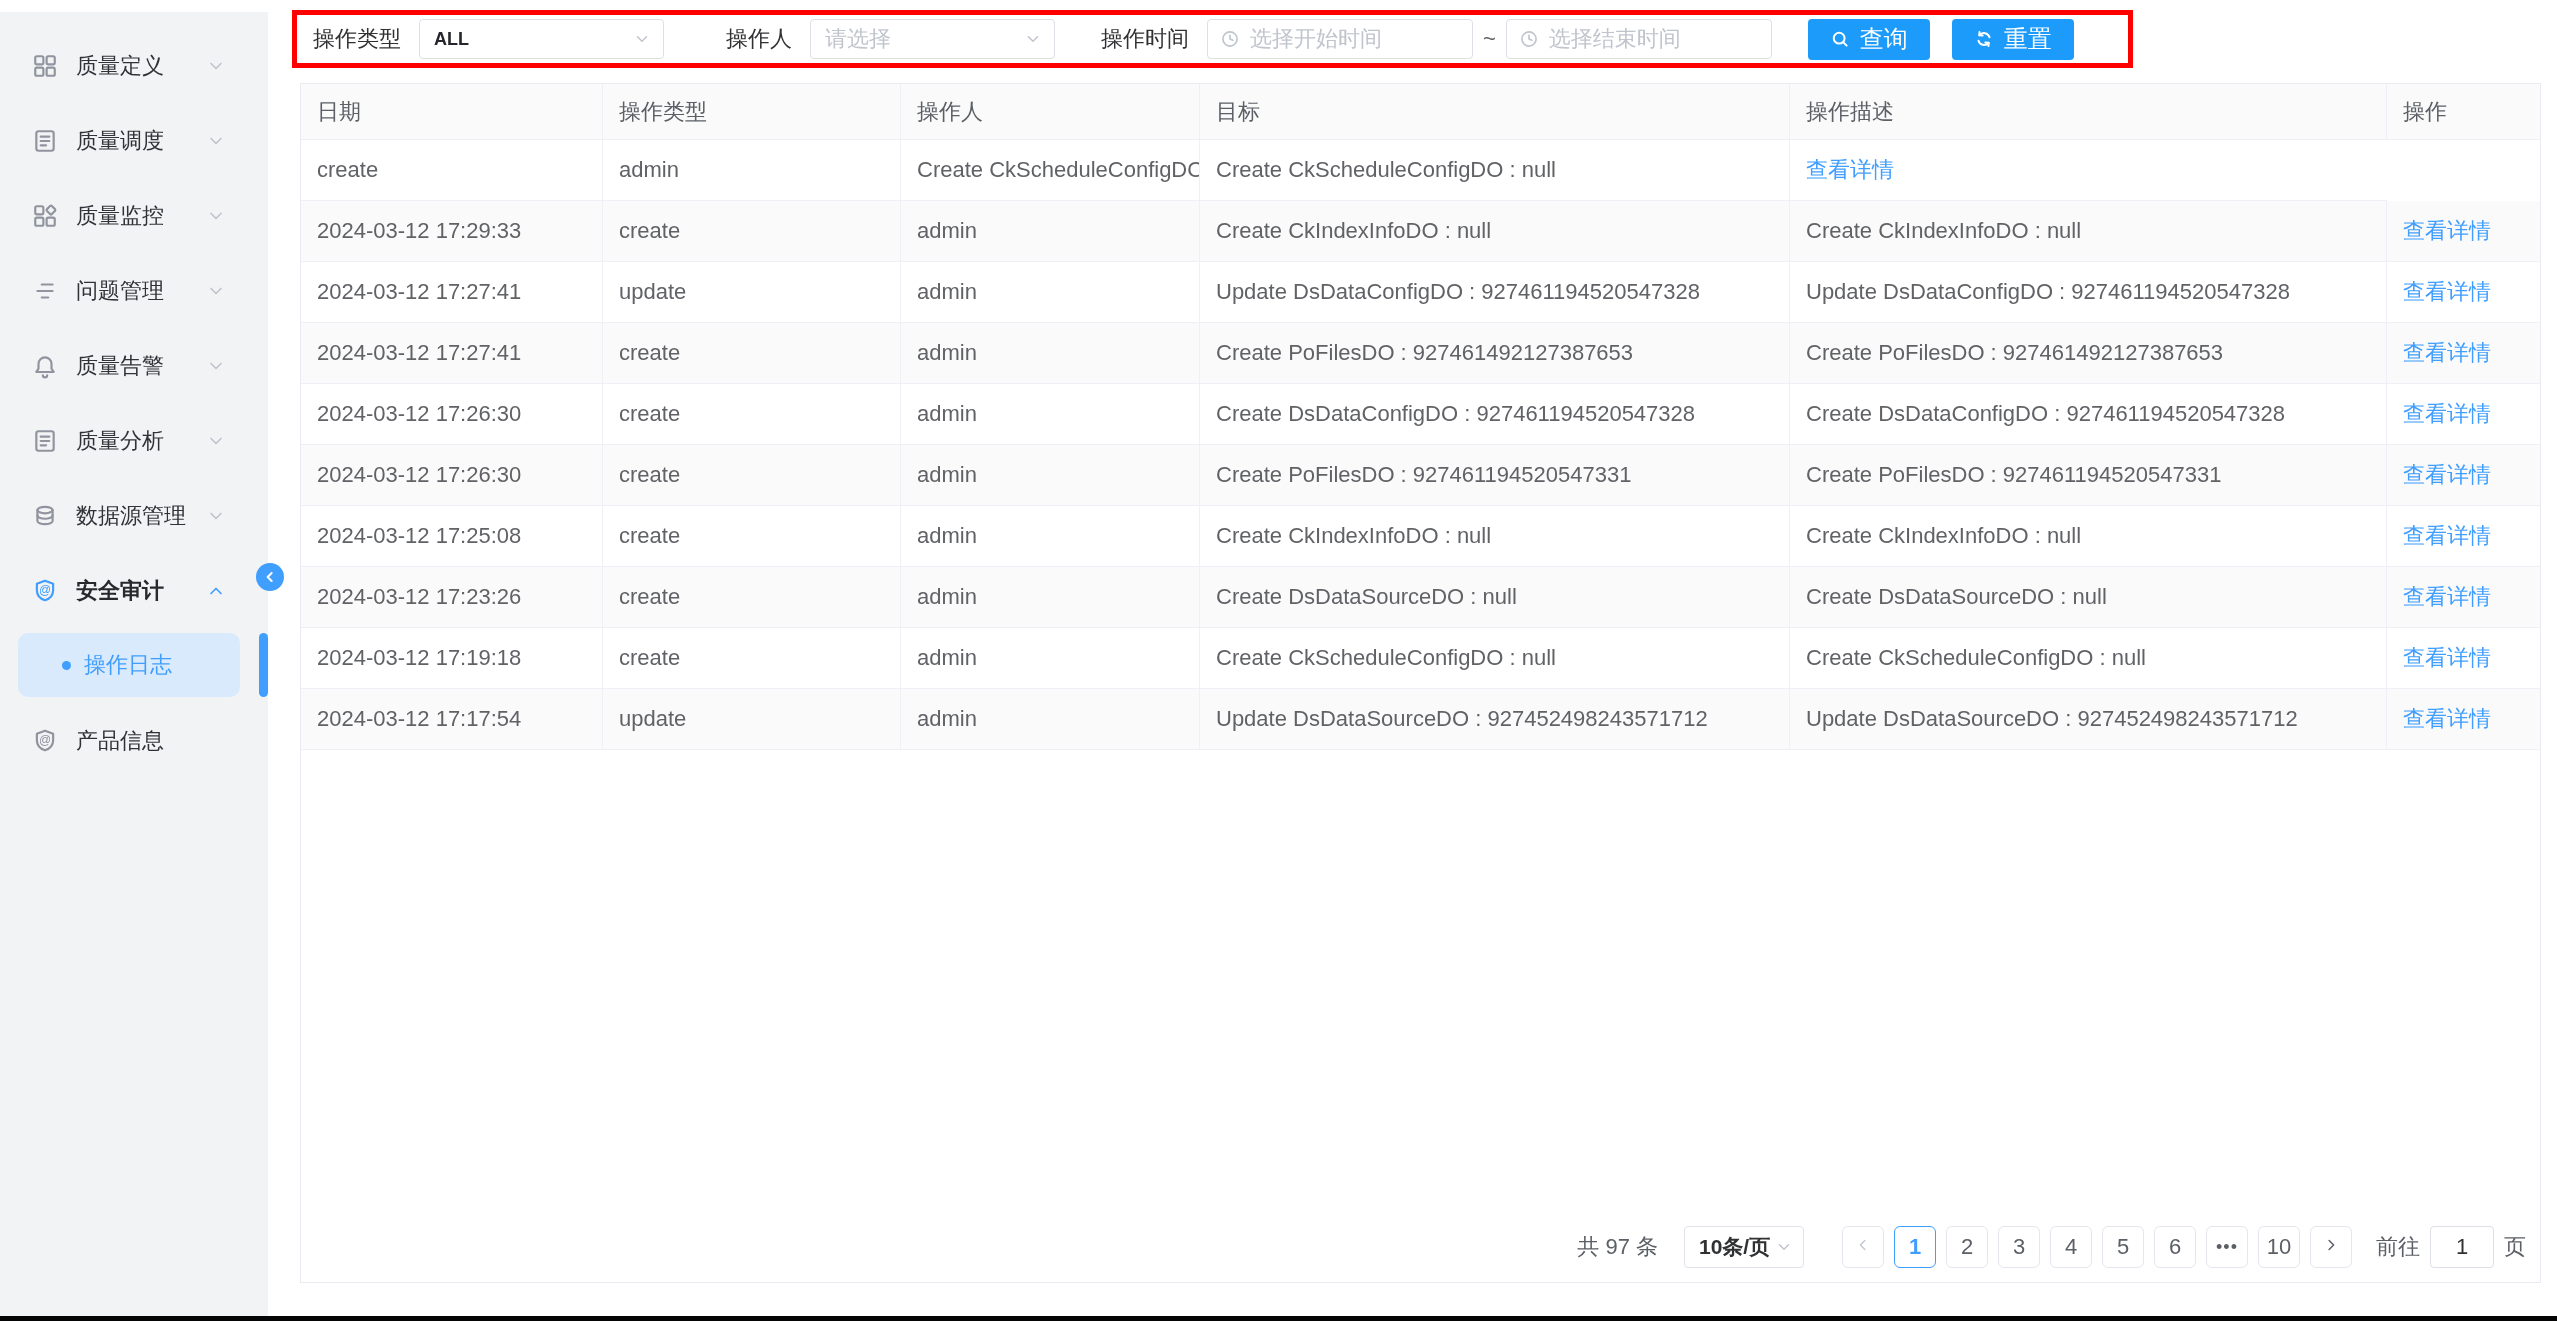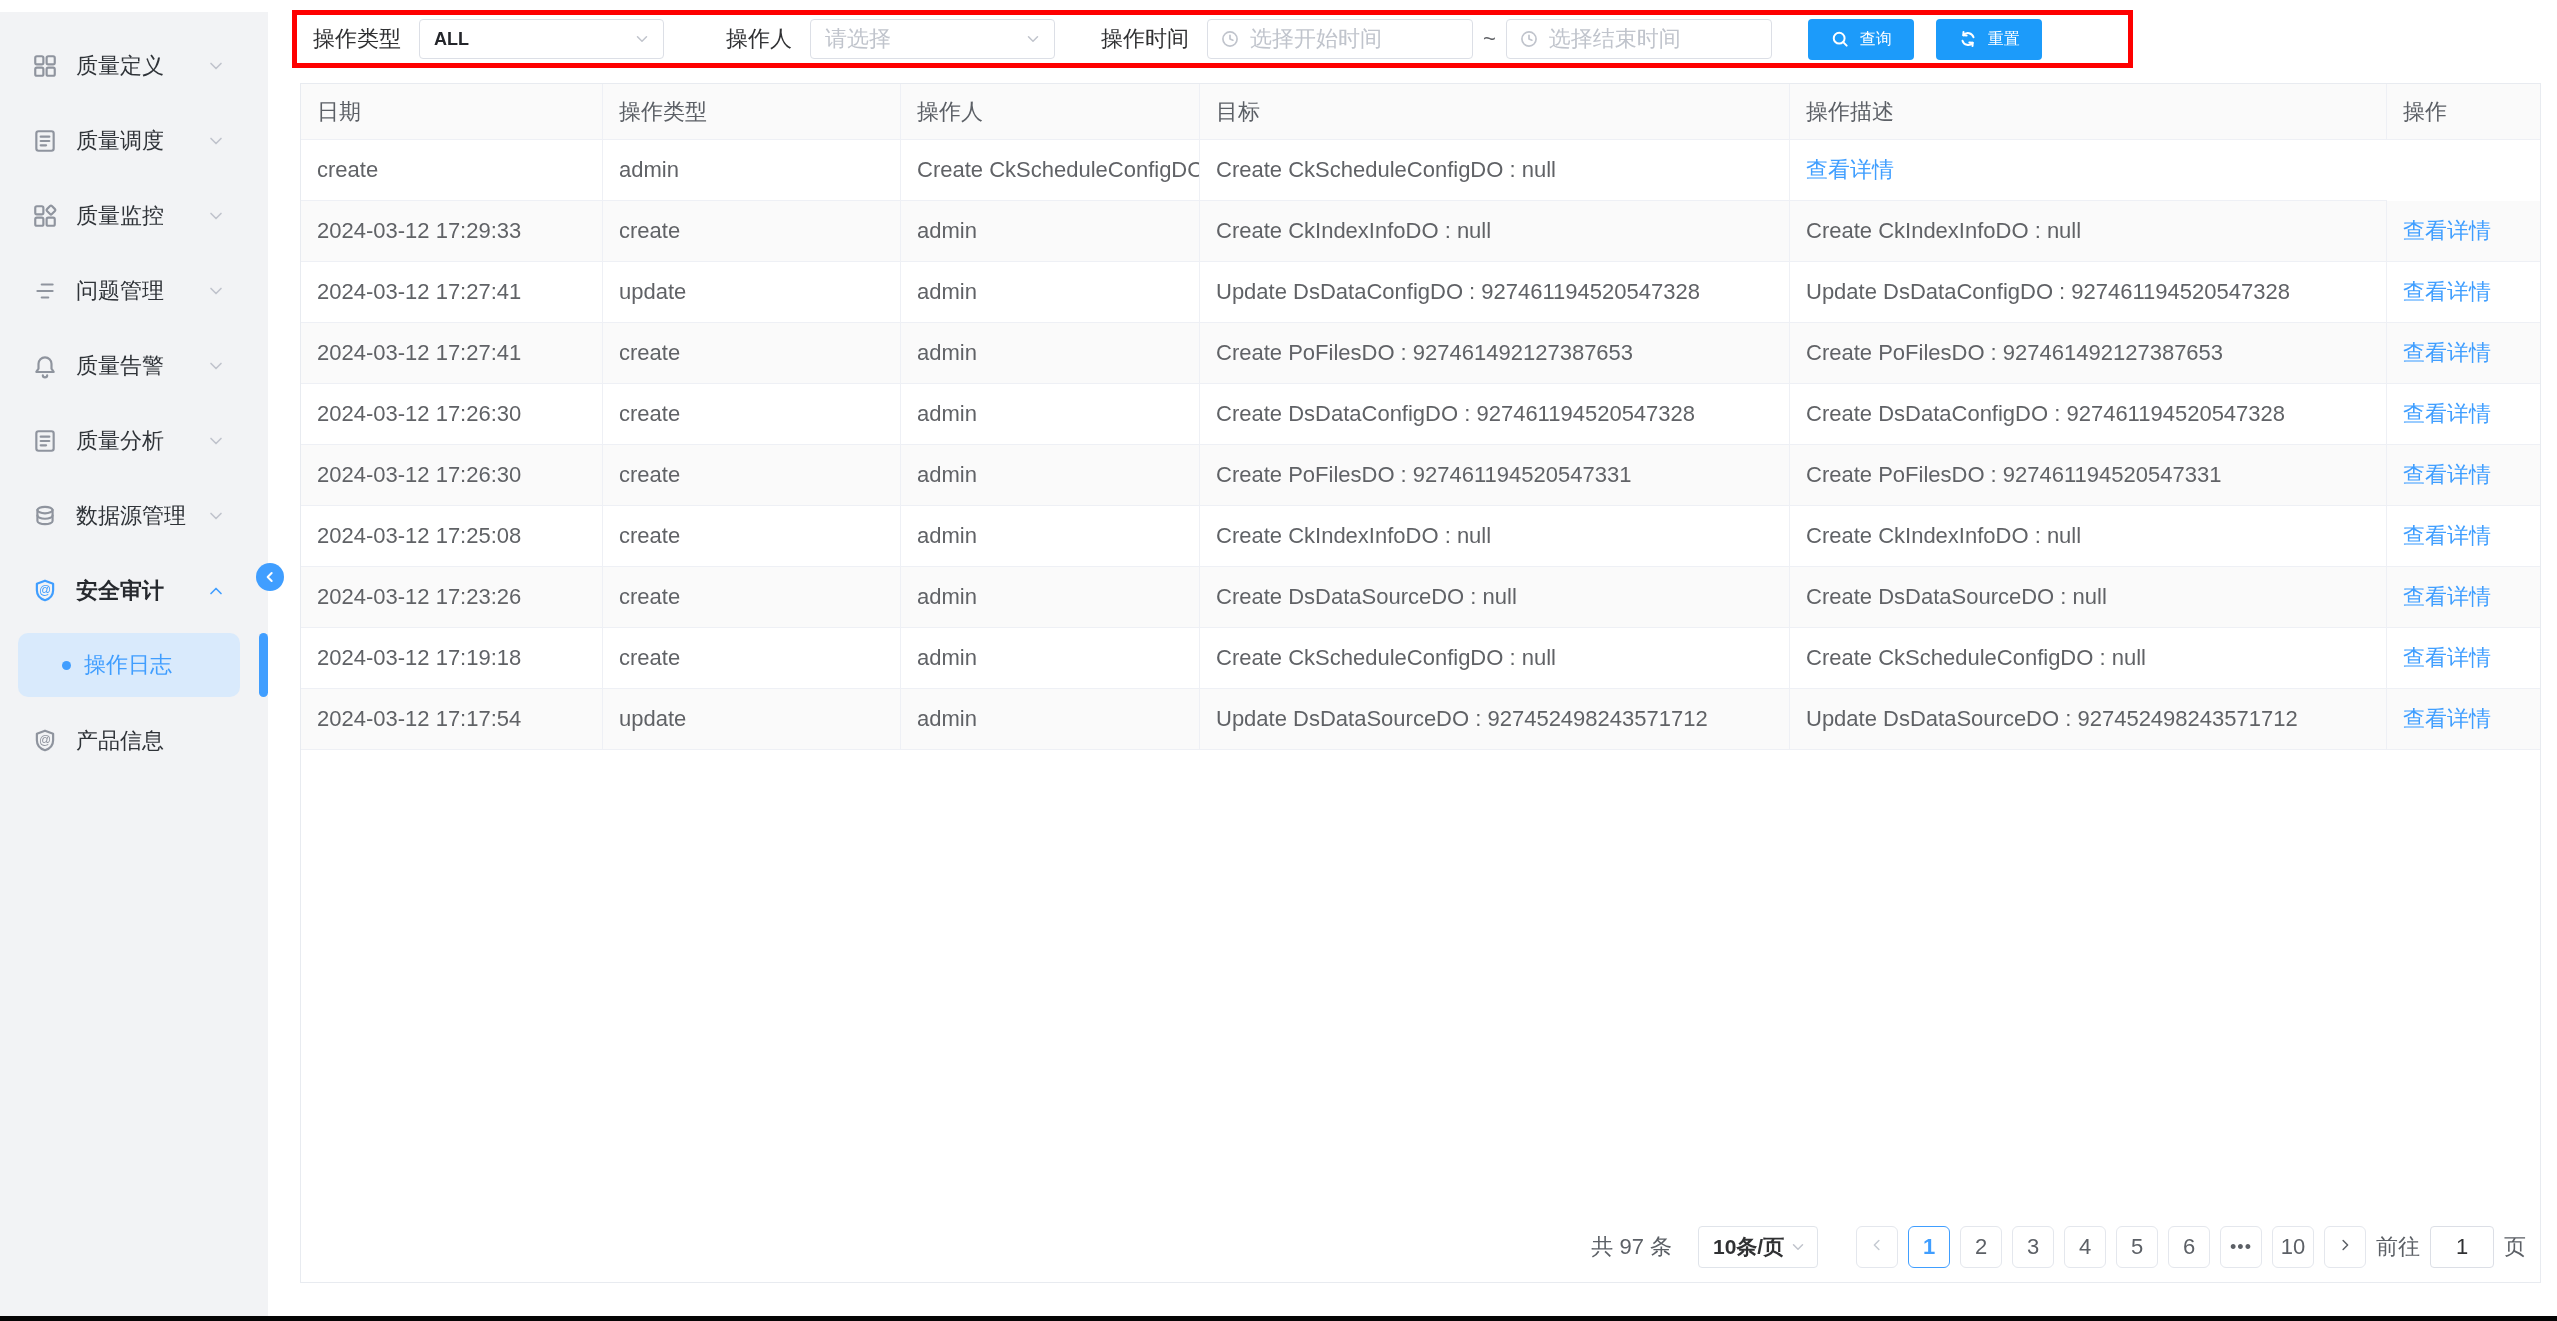--- a/index.html
+++ b/index.html
@@ -74,21 +74,21 @@
     width:266px; height:40px; border:1px solid #dcdfe6; border-radius:4px;
     background:#fff; display:flex; align-items:center;
     padding:0 10px 0 12px; cursor:text;text-align:right;
   }
   .clock { color:#c0c4cc; margin-right:10px; display:flex; align-items:center; }
   .clock svg { width:20px; height:20px; }
   .tilde { font-size:22px; color:#606266; margin:0 10px; }
   .btn {
     height:41px; padding:0 22px; margin-left:36px;
     background:var(--button-blue,#1c9bfa); color:#fff; border:none; border-radius:4px;
-    font-size:16px; display:flex; align-items:center; gap:10px; cursor:pointer;
+    font-size:24px; display:flex; align-items:center; gap:10px; cursor:pointer;
     font-family:"Liberation Sans", sans-serif;
   }
   .btn + .btn { margin-left:22px; }
   .btn svg { width:20px; height:20px; }
 
   
   .table-card {
     position:absolute; left:32px; top:83px; width:2241px; height:1200px;
     border:1px solid #e8ebf0; background:#fff;
     display:flex; flex-direction:column;
@@ -120,21 +120,21 @@
   .pbtn {
     min-width:42px; height:42px; border:1px solid #e4e7ed; border-radius:6px;
     background:#fff; display:flex; align-items:center; justify-content:center;
     font-size:22px; color:#5c6066; cursor:pointer; padding:0 6px;
     font-family:"Liberation Sans", sans-serif;
   }
   .pbtn svg { width:18px; height:18px; }
   .pbtn.active { border-color:var(--primary,#409eff); color:var(--primary,#409eff); font-weight:bold; }
   .pbtn.disabled { color:#c5cad2; cursor:default; }
   .pbtn.more { letter-spacing:1px; font-size:18px; }
-  .goto-label { }
+  .goto-label { margin-left:14px; }
   .goto-input {
     width:64px; height:42px; border:1px solid #dcdfe6; border-radius:4px;
     text-align:center; font-size:22px; color:#303133;
     font-family:"Liberation Sans", sans-serif;
   }
 
   .bottom-strip { position:absolute; left:0; right:0; bottom:0; height:5px; background:#050505; }
 </style>
 </head>
 <body>

